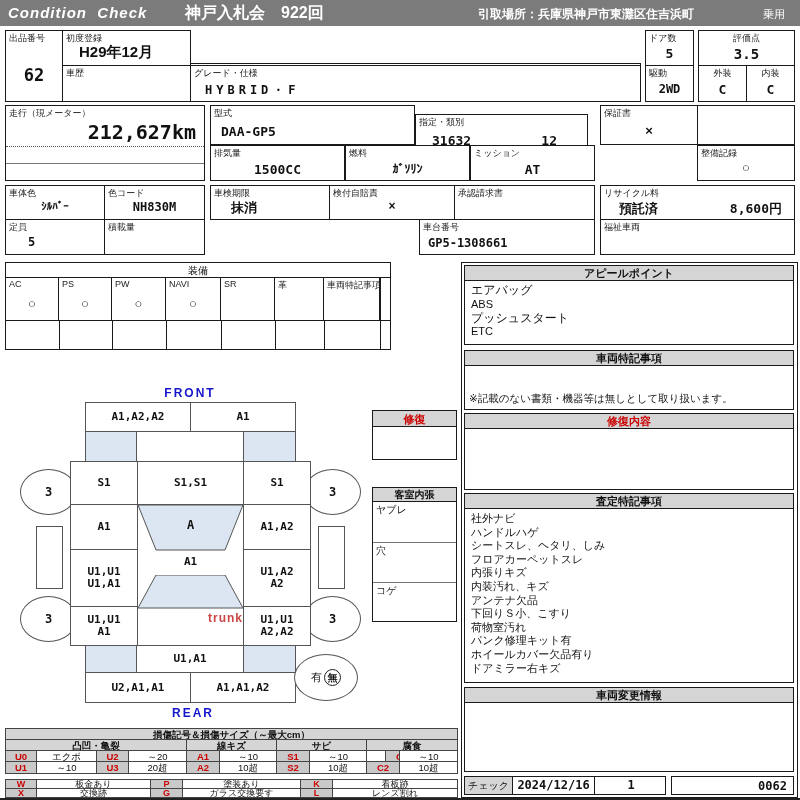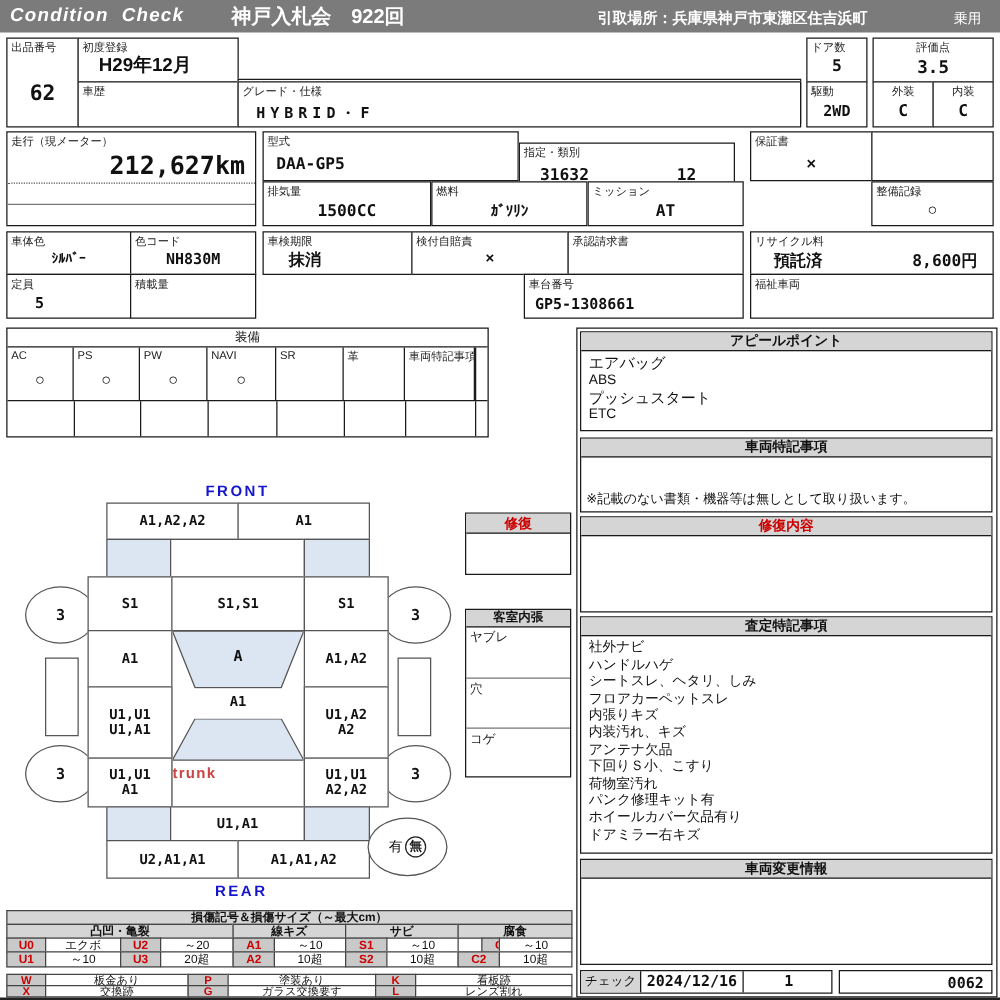--- a/index.html
+++ b/index.html
@@ -305,21 +305,21 @@
 
   <div class="abs" style="left:137px;top:504px;width:107px;height:142px;border:1px solid #555;background:#fff;z-index:2;">
     <svg width="105" height="46" style="position:absolute;left:0;top:0;">
       <polygon points="0,0 105,0 87,45 18,45" fill="#dce5f2" stroke="#555" stroke-width="1"></polygon>
     </svg>
     <div class="abs" style="left:0;top:13px;width:105px;text-align:center;font:bold 12px 'DejaVu Sans Mono',monospace;">A</div>
     <div class="abs" style="left:0;top:50px;width:105px;text-align:center;font:bold 11px 'DejaVu Sans Mono',monospace;">A1</div>
     <svg width="105" height="34" style="position:absolute;left:0;top:70px;">
       <polygon points="18,0 87,0 105,33 0,33" fill="#dce5f2" stroke="#555" stroke-width="1"></polygon>
     </svg>
-    <div class="abs" style="left:0;top:106px;width:105px;text-align:left;font-weight:bold;font-size:12px;color:#cc4444;letter-spacing:1px;">trunk</div>
+    <div class="abs" style="left:0;top:106px;width:105px;text-align:right;font-weight:bold;font-size:12px;color:#cc4444;letter-spacing:1px;">trunk</div>
   </div>
 
   <div class="dcell" style="left:70px;top:549px;width:68px;height:58px;">U1,U1
 U1,A1</div>
   <div class="dcell" style="left:243px;top:549px;width:68px;height:58px;">U1,A2
 A2</div>
 
   <div class="dcell" style="left:70px;top:606px;width:68px;height:40px;">U1,U1
 A1</div>
   <div class="dcell" style="left:243px;top:606px;width:68px;height:40px;">U1,U1

